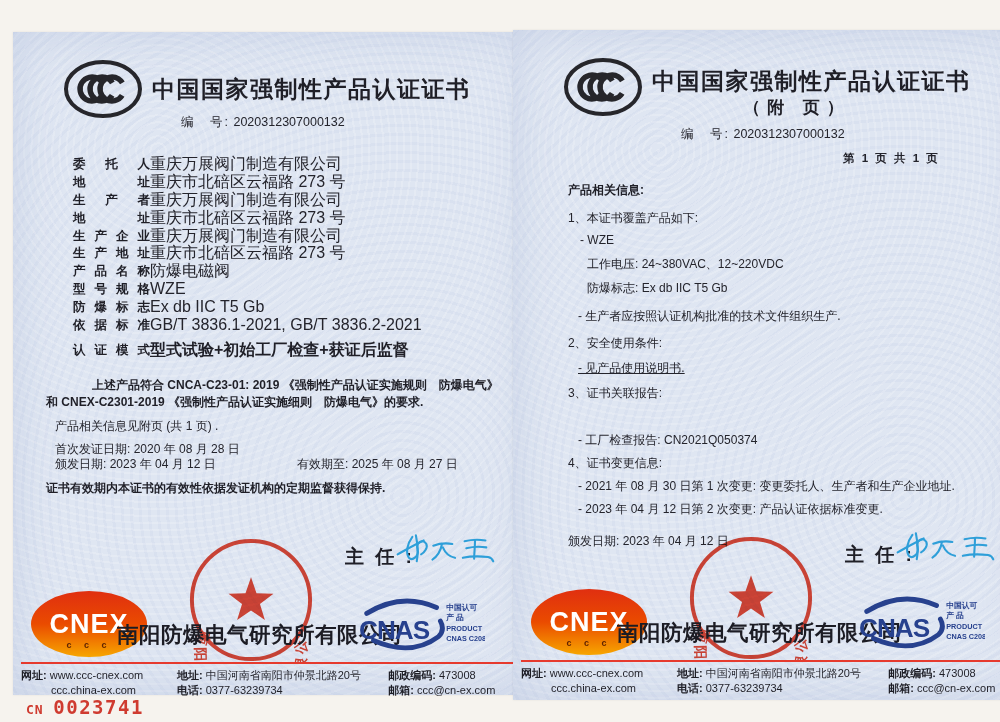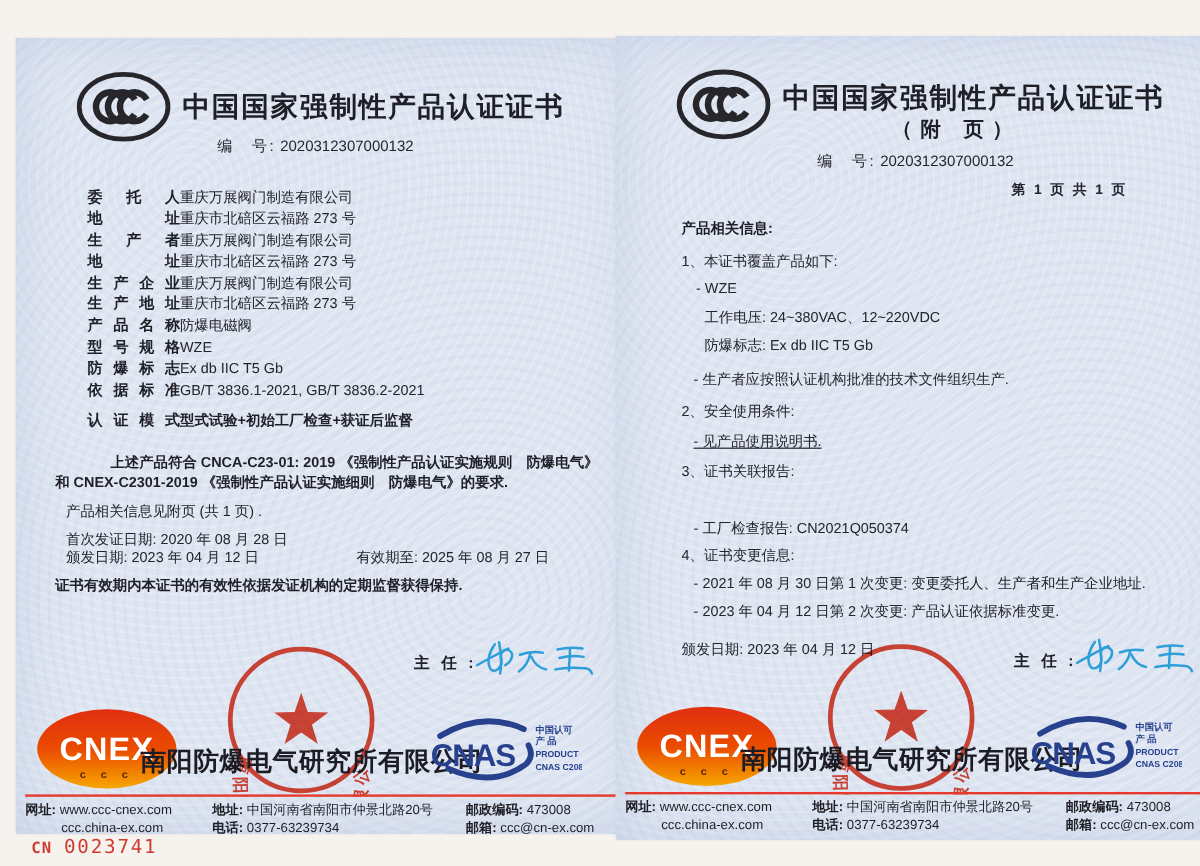--- a/index.html
+++ b/index.html
@@ -19,37 +19,37 @@
   }
   .abs{position:absolute;}
   .cert-title{font-size:23px;font-weight:bold;letter-spacing:1.5px;color:#1f1f27;}
   .cert-subtitle{font-size:17px;font-weight:bold;letter-spacing:7px;color:#1f1f27;}
   .numline{font-size:12.5px;}
   .numline .lbl{font-weight:normal;letter-spacing:2px;text-align:right;}
   .pageind{font-size:11.5px;font-weight:bold;letter-spacing:2px;}
   .fields{position:absolute;left:60px;top:124px;}
   .frow{display:flex;height:17.8px;align-items:center;}
   .flabel{display:inline-block;width:77px;font-size:12.5px;font-weight:bold;text-align:justify;text-align-last:justify;color:#1f1f27;}
-  .fvalue{font-size:12px;white-space:nowrap;}
+  .fvalue{font-size:16px;white-space:nowrap;}
   .line{position:absolute;font-size:12px;white-space:nowrap;}
   .bold{font-weight:bold;color:#1f1f27;}
-  .dirlabel{font-size:13px;font-weight:bold;letter-spacing:3px;color:#1f1f27;}
+  .dirlabel{font-size:19px;font-weight:bold;letter-spacing:3px;color:#1f1f27;}
   .issuer-name{font-size:21.5px;font-weight:bold;letter-spacing:.5px;color:#1c1c24;white-space:nowrap;}
   .footline{position:absolute;left:8px;right:8px;top:630px;height:2.2px;background:#e63a2e;}
   .footcols{position:absolute;left:8px;right:8px;top:636px;display:flex;font-size:11px;line-height:14.5px;color:#1e1e26;}
   .footcols .c1{width:31%;}
   .footcols .c2{width:42%;}
   .footcols .c3{width:27%;}
   .footcols .flb{font-weight:bold;}
   .fc-line2{padding-left:30px;}
   .c3 .fline{text-align:left;}
   .seal{position:absolute;opacity:.93;mix-blend-mode:multiply;}
   .stamp{position:absolute;left:26px;top:696px;color:#cf3b30;font-family:"DejaVu Sans Mono", monospace;white-space:nowrap;}
   .stamp .pre{font-size:13px;font-weight:bold;letter-spacing:1px;}
-  .stamp .num{font-size:16px;font-weight:normal;letter-spacing:1.5px;}
+  .stamp .num{font-size:19px;font-weight:bold;letter-spacing:1.5px;}
 </style>
 </head>
 <body>
 
 <div id="canvas">
 
   <div class="page" style="left:13px;top:32px;height:663px;">
 
     <svg class="abs" style="left:48px;top:26px;" width="84" height="62" viewBox="0 0 84 62">
       <ellipse cx="42" cy="31" rx="37" ry="27" fill="none" stroke="#26262b" stroke-width="4"></ellipse>

